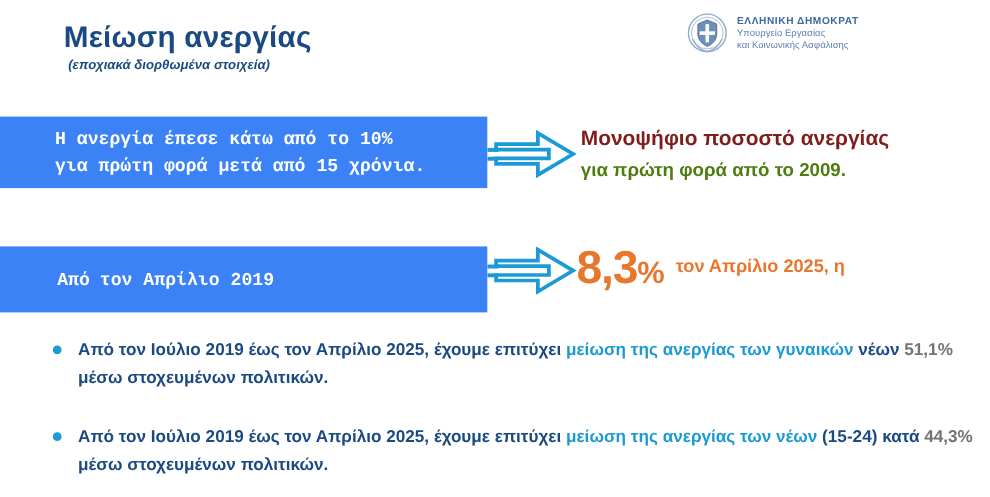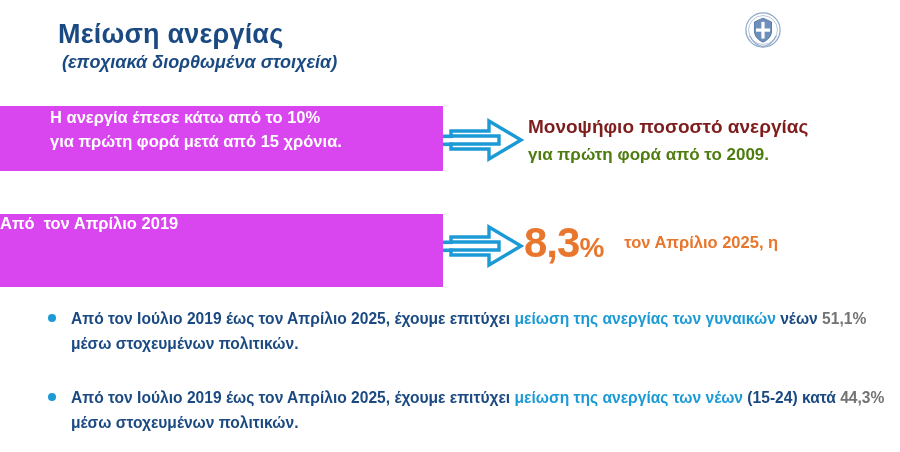--- a/index.html
+++ b/index.html
@@ -32,21 +32,21 @@
   .page-title {
     font-size: 27px;
     font-weight: bold;
     color: #1b4a82;
     letter-spacing: 0.2px;
     line-height: 1.05;
     margin: 0;
     white-space: nowrap;
   }
   .page-subtitle {
-    font-size: 18px;
+    font-size: 12px;
     font-weight: bold;
     font-style: italic;
     color: #1b4a82;
     margin: 4px 0 0 4px;
     white-space: nowrap;
   }
 
   
   .logo {
     position: absolute;
@@ -80,34 +80,37 @@
     color: #5b80b3;
     white-space: nowrap;
     display: block;
     letter-spacing: 0.05px;
   }
 
   
   .banner {
     position: absolute;
     left: 0;
-    background: #d946ef;
-    display: flex;
+    background: #3b82f6;
+    display: flex;
+    align-items: center;
     box-sizing: border-box;
+    font-family: Liberation Mono, monospace;
   }
   .banner-1 {
     top: 106px;
     width: 443px;
     height: 65px;
     padding-left: 50px;
   }
   .banner-2 {
-    top: 214px;
+    top: 224px;
     width: 443px;
-    height: 73px;
+    height: 60px;
+    padding-left: 52px;
   }
   .banner-1-text {
     color: #ffffff;
     font-size: 16.5px;
     font-weight: bold;
     line-height: 1.45;
     white-space: nowrap;
   }
   .banner-2-inner {
     display: flex;
@@ -163,21 +166,21 @@
     font-weight: bold;
     margin-top: 2px;
   }
 
   .callout-2 {
     position: absolute;
     left: 524px;
     top: 222px;
     display: flex;
     align-items: center;
-    gap: 21px;
+    gap: 11px;
     white-space: nowrap;
   }
   .c2-value {
     color: #e8762c;
     font-size: 42px;
     font-weight: bold;
     letter-spacing: -1px;
     line-height: 1;
   }
   .c2-value .pct { font-size: 28px; }
@@ -240,20 +243,25 @@
     <span class="logo-emblem">
       <svg viewBox="0 0 40 40" width="38" height="38" aria-hidden="true">
         <circle cx="20" cy="20" r="18" fill="none" stroke="#8fa8c8" stroke-width="1.3"></circle>
         <circle cx="20" cy="20" r="15.2" fill="none" stroke="#a9bcd6" stroke-width="0.9"></circle>
         <path d="M20 7.5 L29 11.5 V21 C29 27 24.5 30.8 20 32.8 C15.5 30.8 11 27 11 21 V11.5 Z" fill="#6f8fbb" stroke="#4a6e9e" stroke-width="0.9"></path>
         <rect x="18.3" y="11.5" width="3.4" height="17.5" fill="#ffffff"></rect>
         <rect x="12.6" y="18.4" width="14.8" height="3.4" fill="#ffffff"></rect>
         <path d="M6 26 C9 33 15 37 20 37.5 C25 37 31 33 34 26" fill="none" stroke="#9ab0cd" stroke-width="1.6"></path>
       </svg>
     </span>
+    <span class="logo-text">
+      <span class="logo-line1">ΕΛΛΗΝΙΚΗ ΔΗΜΟΚΡΑΤ</span>
+      <span class="logo-line2">Υπουργείο Εργασίας</span>
+      <span class="logo-line3">και Κοινωνικής Ασφάλισης</span>
+    </span>
   </div>
 </div>
 
 <div class="banner banner-1">
   <div class="banner-1-text">
     <span>Η ανεργία έπεσε κάτω από το 10%</span><br>
     <span>για πρώτη φορά μετά από 15 χρόνια.</span>
   </div>
 </div>
 

